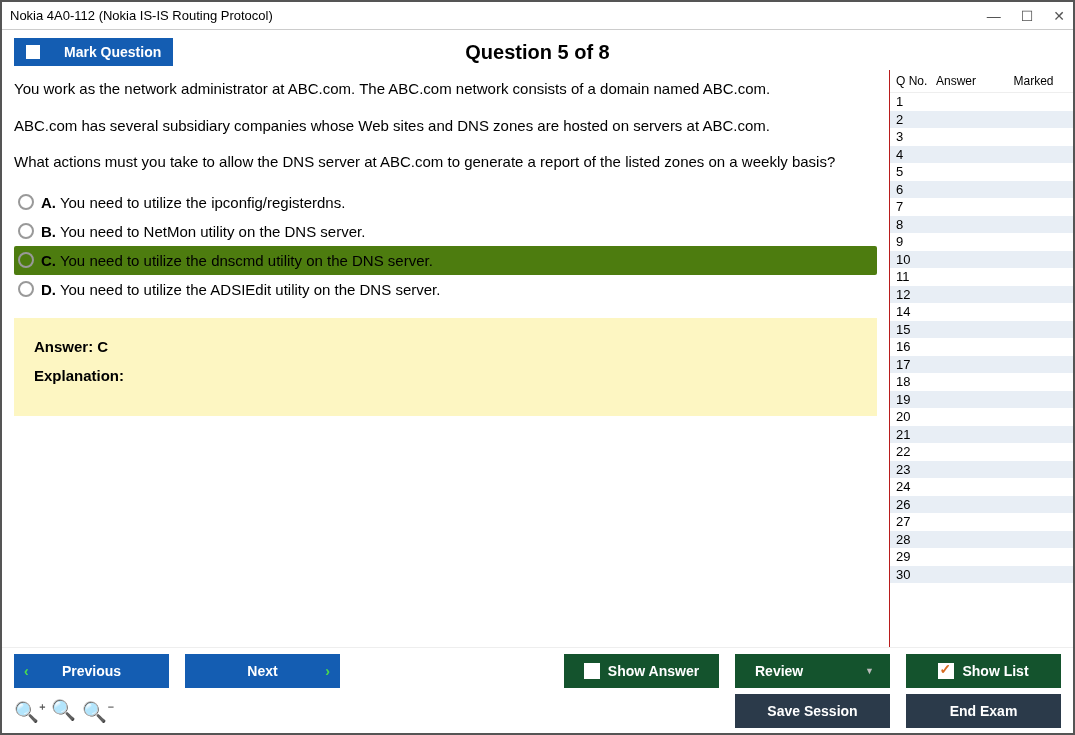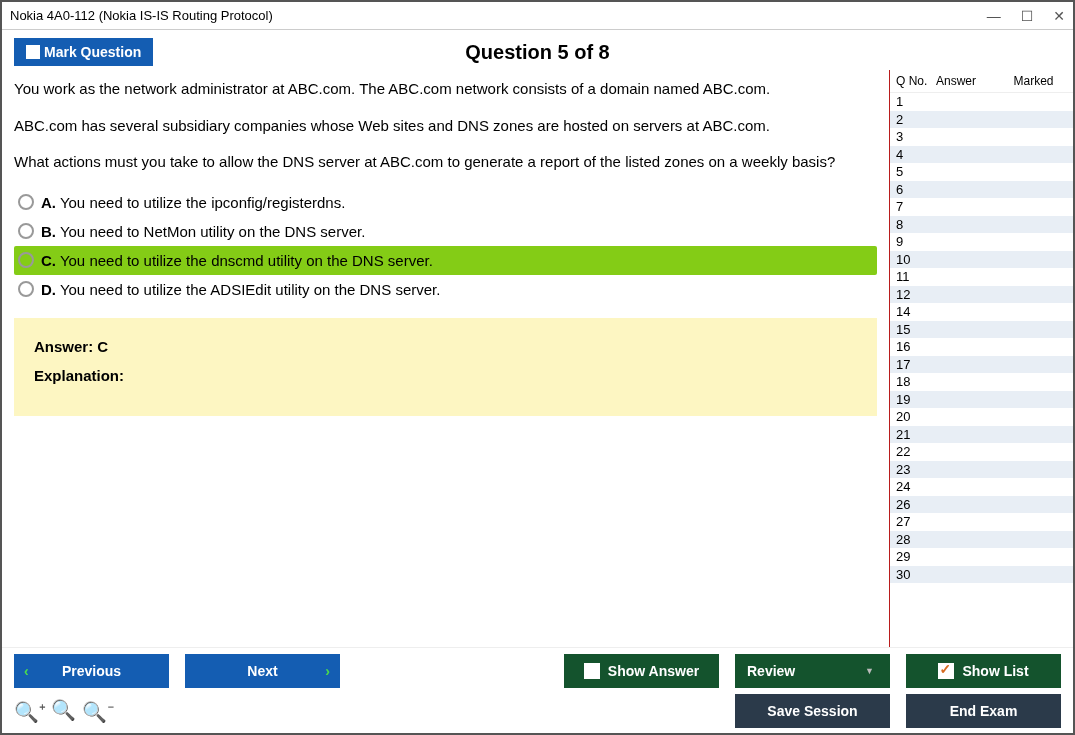--- a/index.html
+++ b/index.html
@@ -30,21 +30,21 @@
     position: relative;
   }
   .mark-btn {
     background: #145db2;
     color: #fff;
     font-weight: bold;
     padding: 6px 12px;
     font-size: 14px;
     display: inline-flex;
     align-items: center;
-    gap: 4px;
+    gap: 24px;
     cursor: pointer;
     border: none;
   }
   .mark-btn .chk {
     width: 14px; height: 14px; background: #fff; display: inline-block;
   }
   .question-title {
     position: absolute;
     left: 50%;
     transform: translateX(-50%);
@@ -67,21 +67,21 @@
     display: flex;
     align-items: center;
     gap: 7px;
     padding: 6px 4px;
     border-radius: 2px;
   }
   .option .radio {
     width: 16px; height: 16px; border: 2px solid #999; border-radius: 50%;
     flex-shrink: 0;
   }
-  .option.correct { background: #84cc16; }
+  .option.correct { background: #4d7c0f; }
   .option b { font-weight: bold; }
   .answer-box {
     background: #fdf6c2;
     padding: 20px;
     margin-top: 14px;
     font-size: 15px;
   }
   .answer-box div { margin-bottom: 12px; font-weight: bold; }
   .sidebar {
     width: 184px;
@@ -258,21 +258,21 @@
     <button class="btn btn-blue next-btn">
       <span>Next</span>
       <span class="chev-right">›</span>
     </button>
     <div class="gap"></div>
     <button class="btn btn-orange">
       <span class="chkbox"></span>
       <span>Show Answer</span>
     </button>
     <div style="width:16px"></div>
-    <button class="btn btn-orange" style="justify-content:flex-start;padding-left:12px;">
+    <button class="btn btn-orange" style="justify-content:flex-start;padding-left:20px;">
       <span>Review</span>
       <span class="review-caret">▼</span>
     </button>
     <div style="width:16px"></div>
     <button class="btn btn-orange">
       <span class="chkbox checked"></span>
       <span>Show List</span>
     </button>
   </div>
   <div class="footer-row2">

